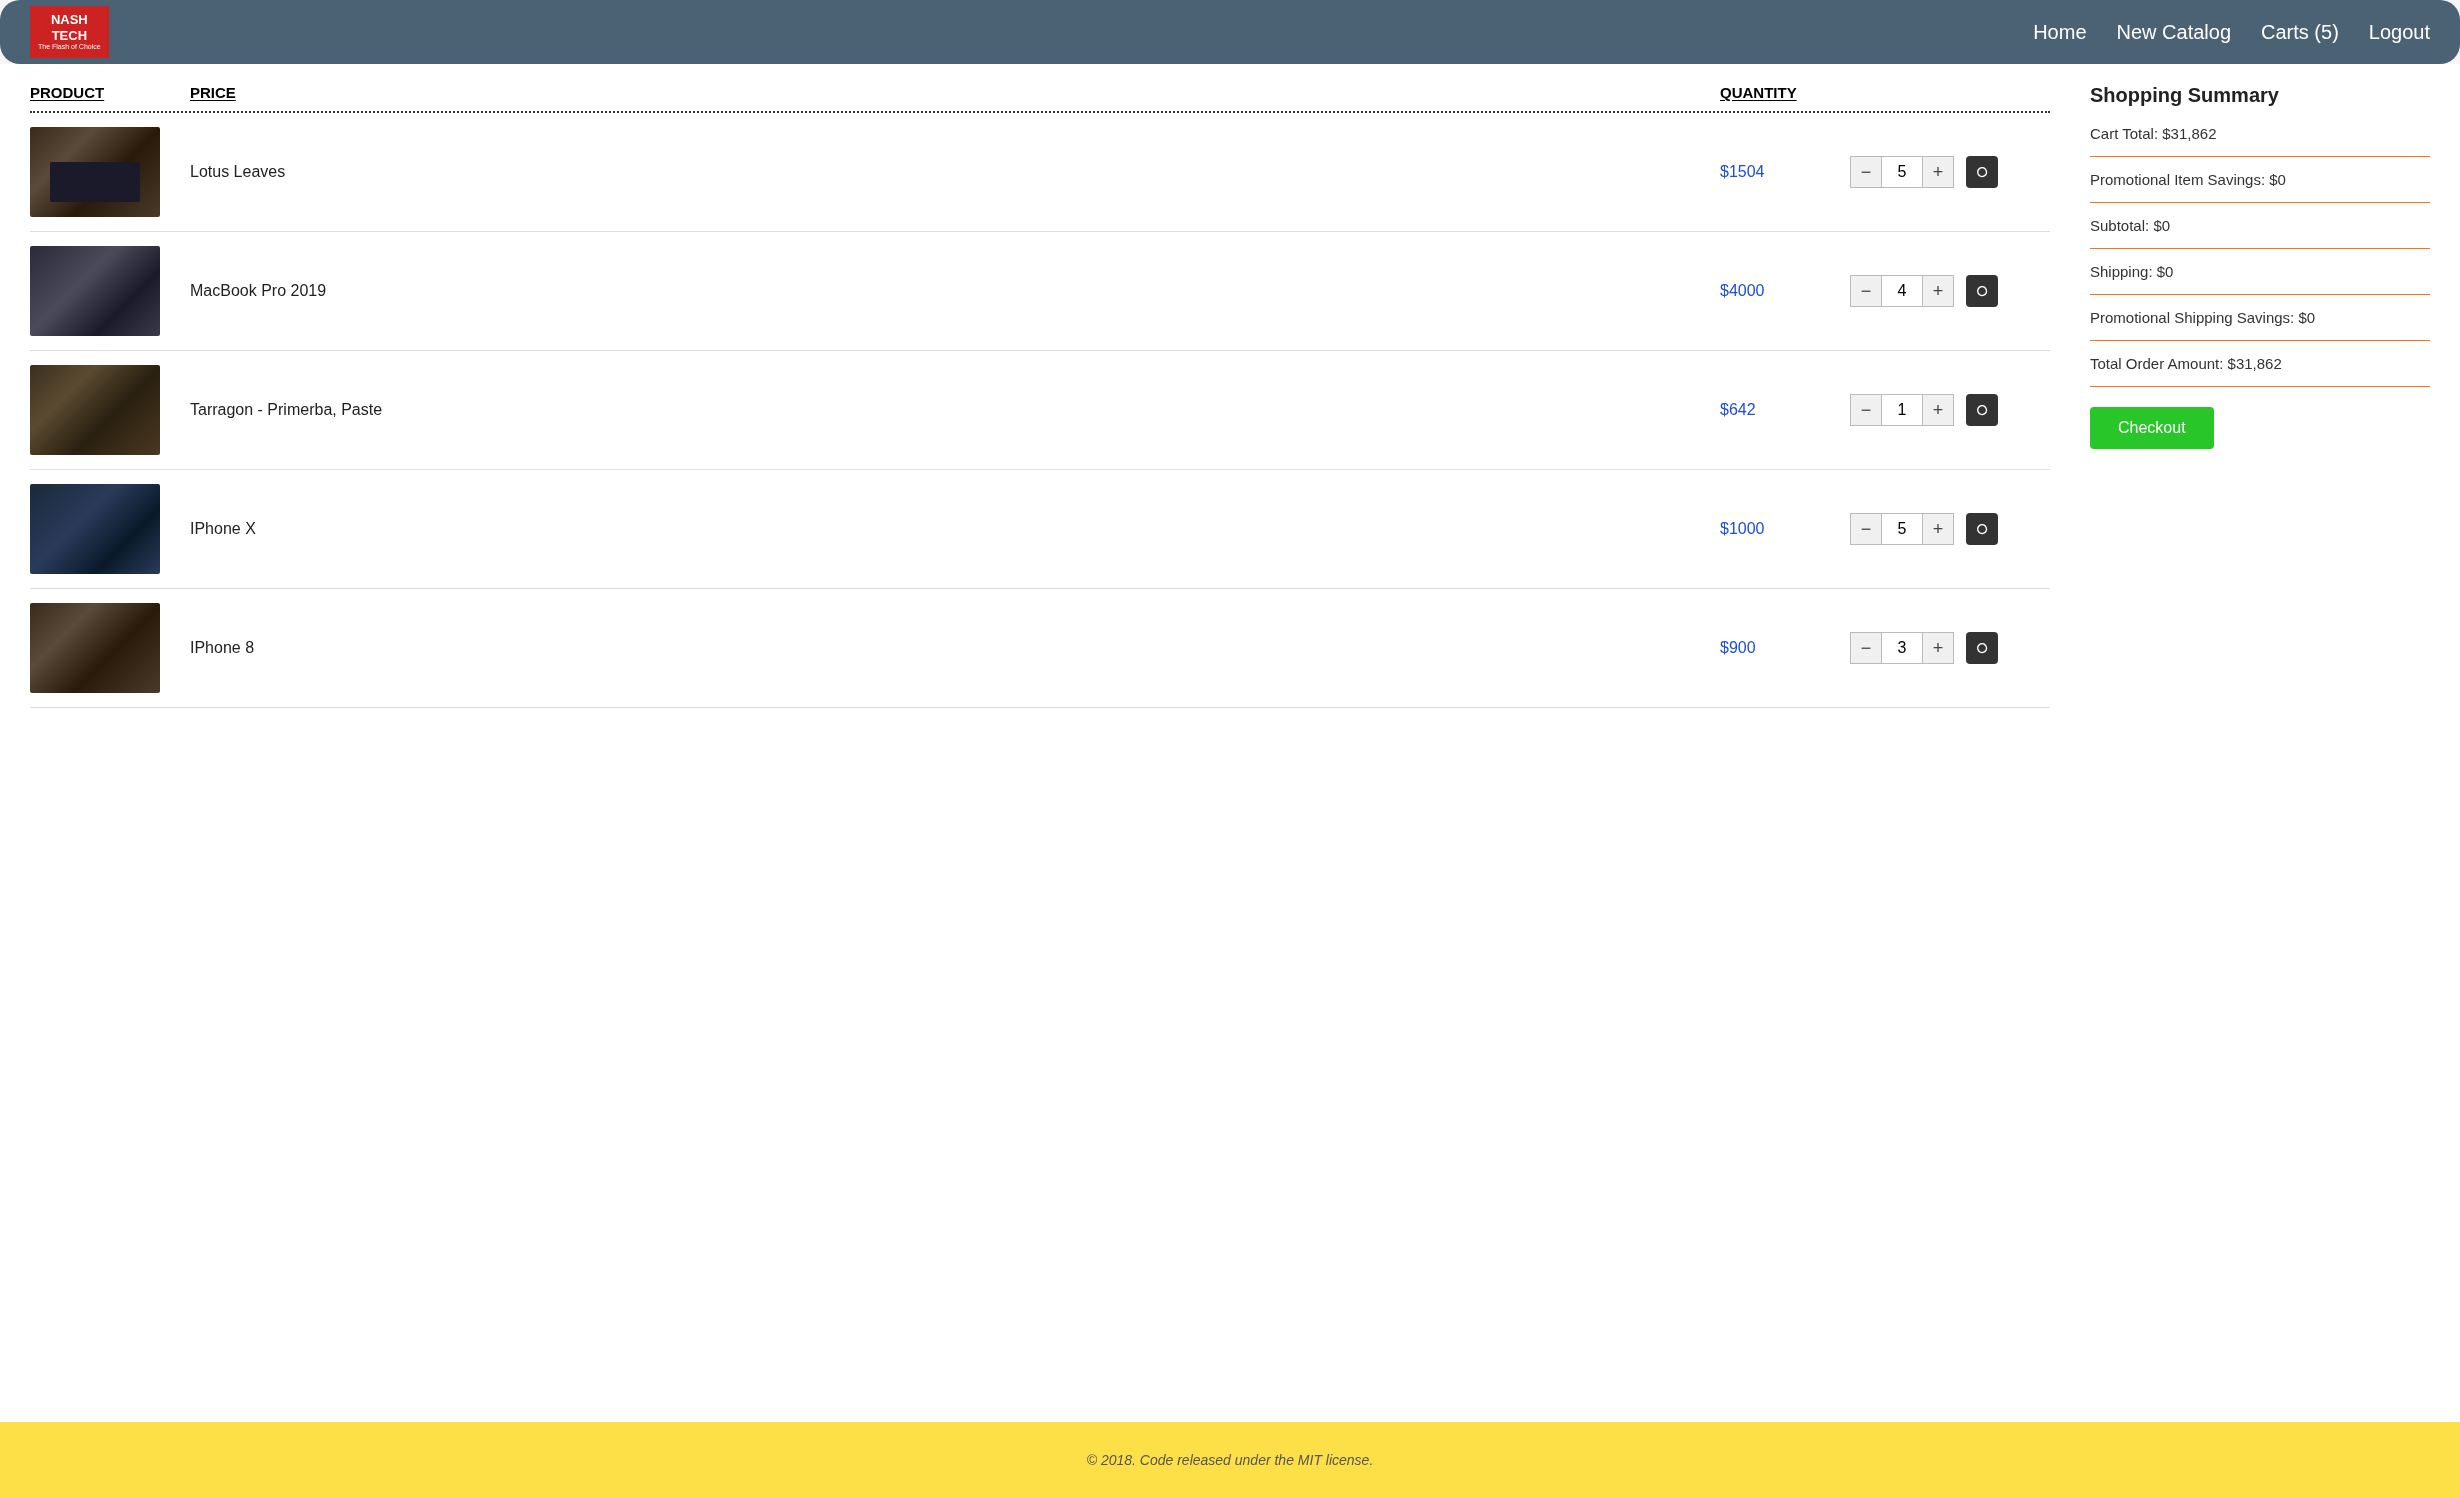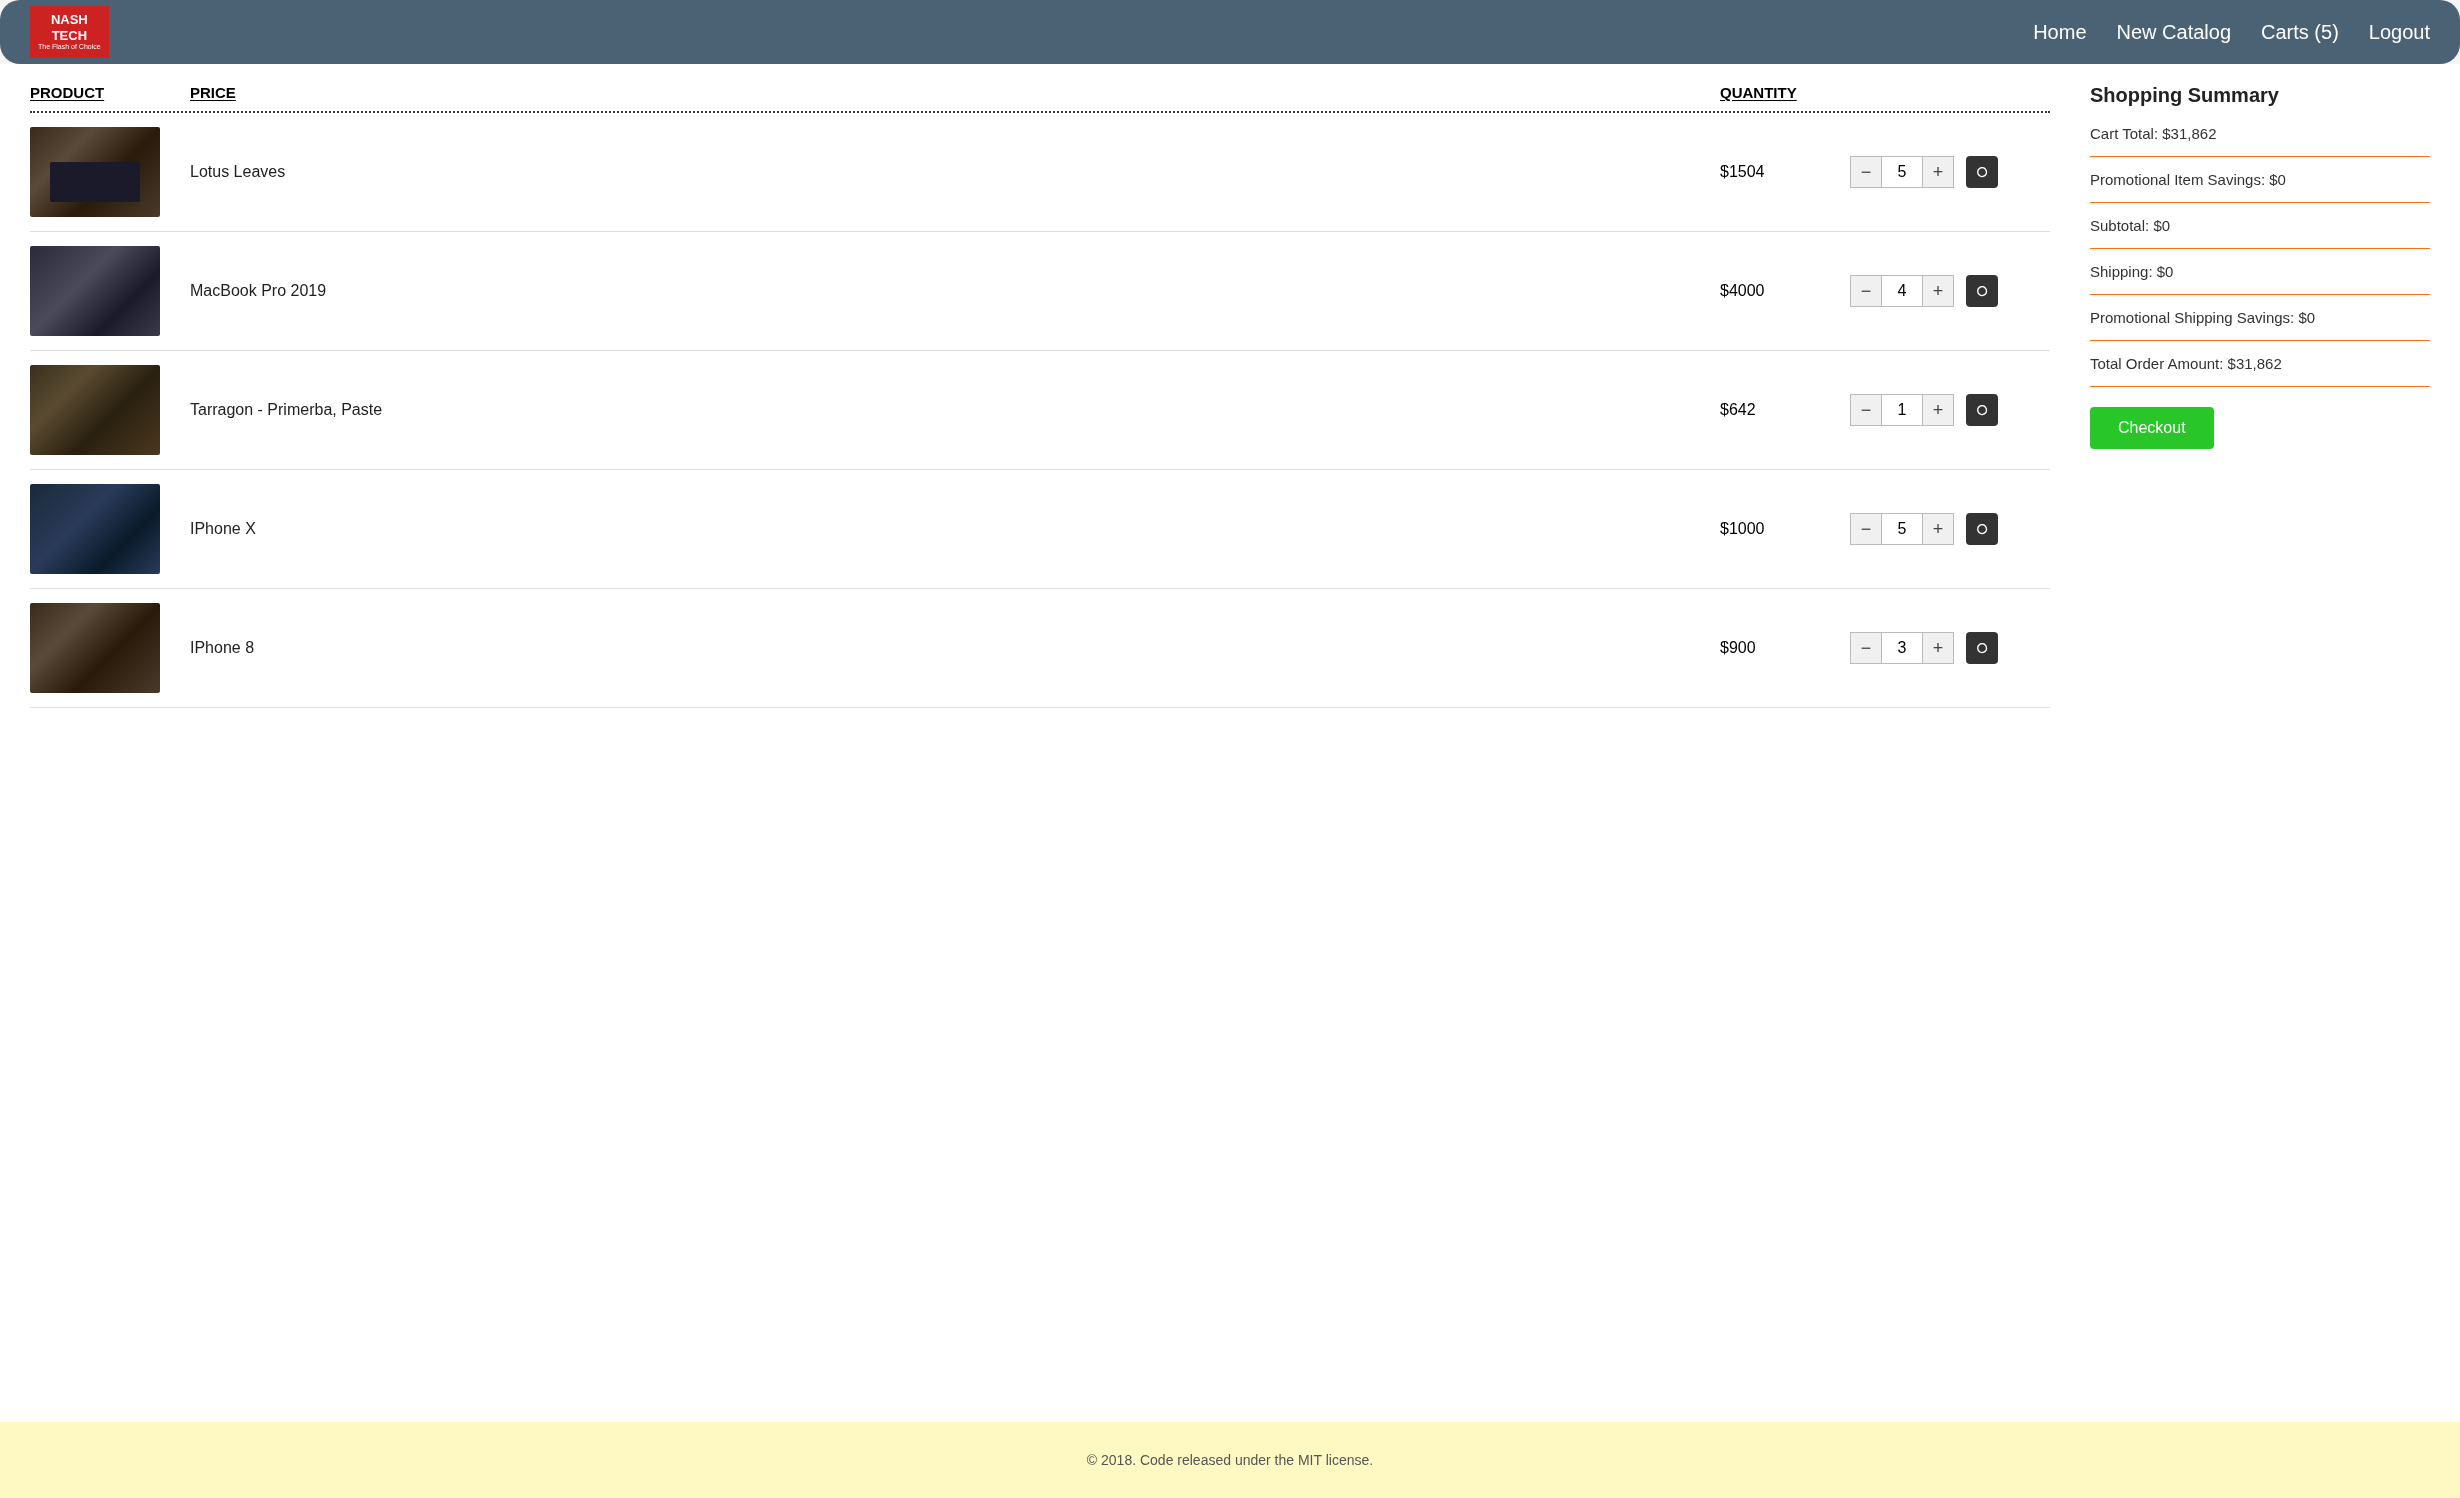--- a/index.html
+++ b/index.html
@@ -111,21 +111,21 @@
       border-radius: 2px;
     }
 
     .product-name {
       font-size: 16px;
       font-weight: normal;
       color: #222;
     }
     .product-price {
       font-size: 16px;
-      color: #000000;
+      color: #1d4ed8;
     }
     .quantity-control {
       display: flex;
       align-items: center;
       gap: 0;
     }
     .qty-btn {
       width: 32px; height: 32px;
       border: 1px solid #bbb;
       background: #f0f0f0;
@@ -181,21 +181,22 @@
       cursor: pointer;
       margin-top: 20px;
     }
 
     
     .footer {
       text-align: center;
       padding: 30px;
       font-size: 14px;
       color: #555;
-      background: #fef9c3;
+      background: #fde047;
+      font-style: italic;
     }
   </style>
 </head>
 <body>
 
 <header class="header">
   <div class="logo-box">
     <span>NASH<br>TECH<span class="tagline">The Flash of Choice</span></span>
   </div>
   <nav class="nav">

